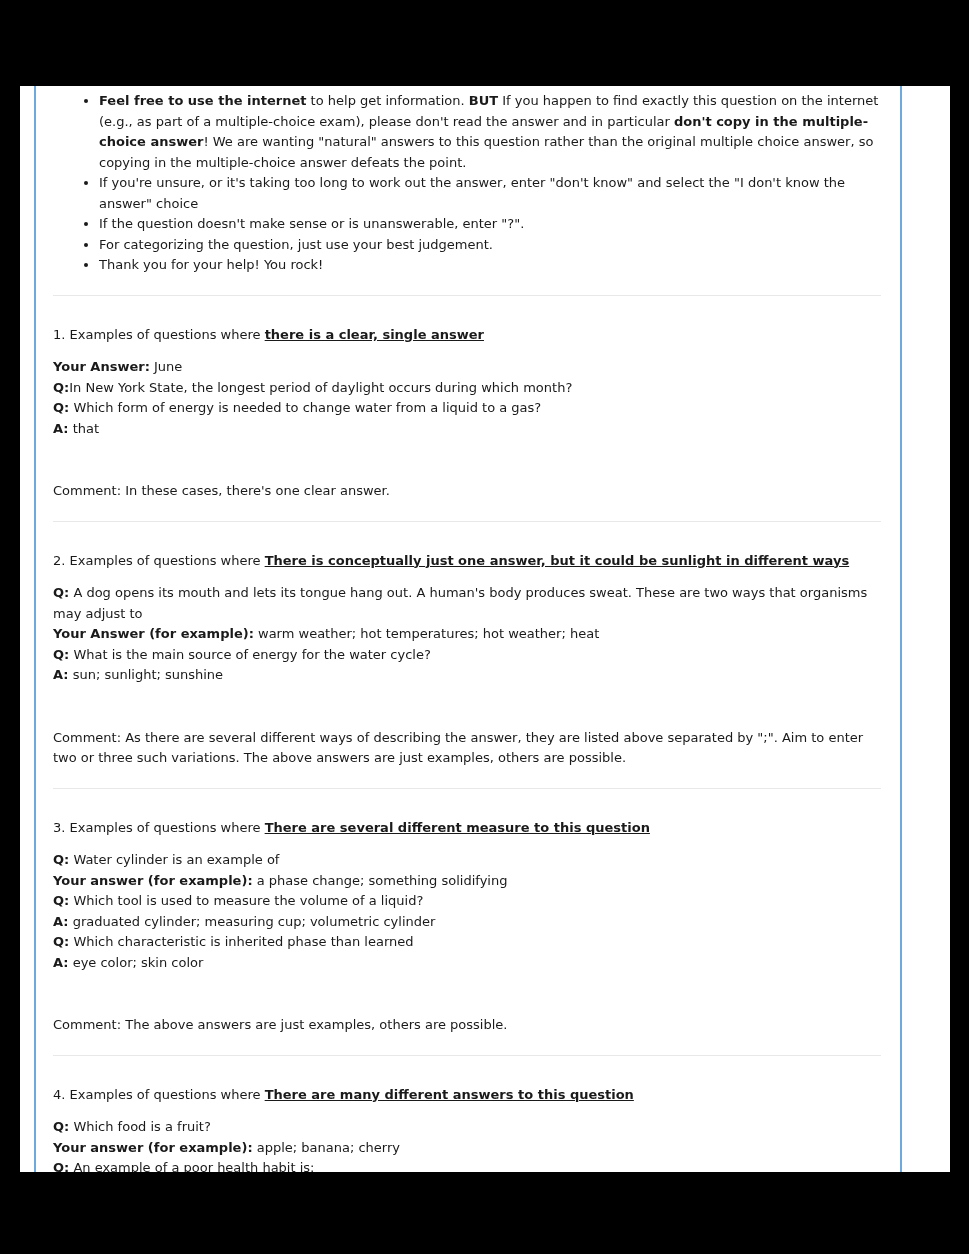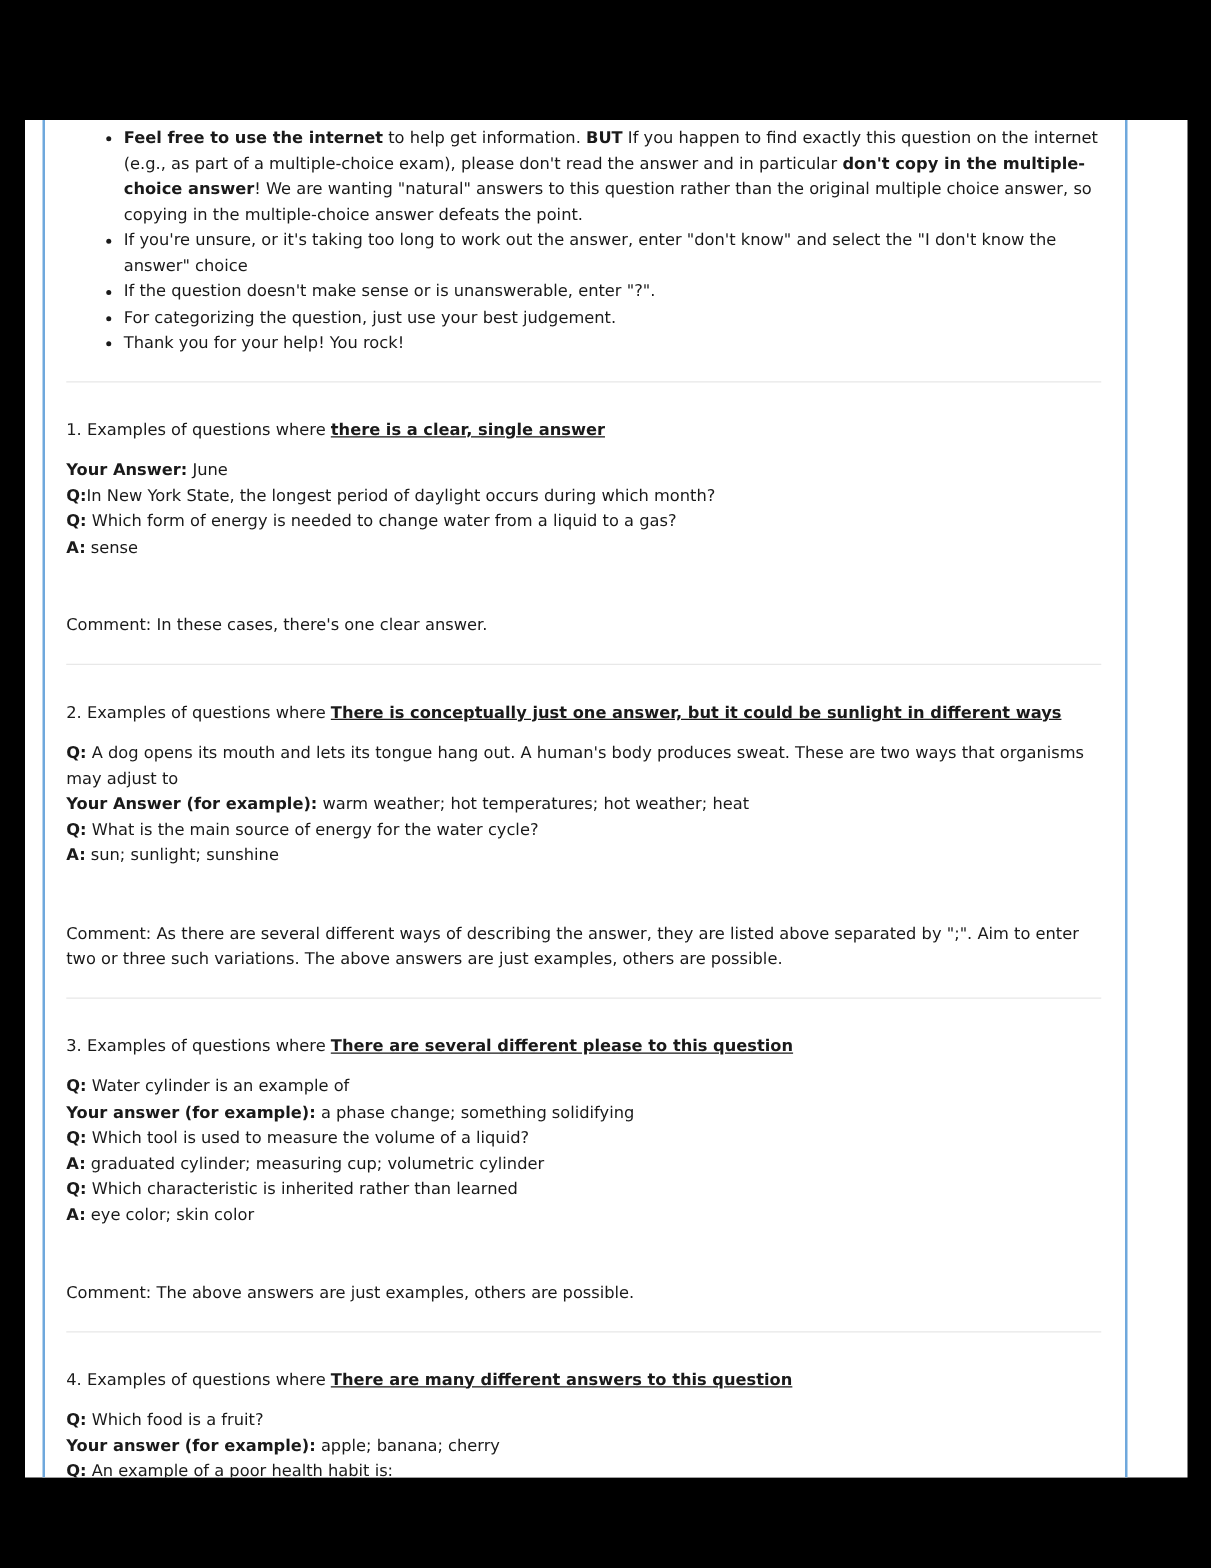--- a/index.html
+++ b/index.html
@@ -12,21 +12,21 @@
     background: #000000;
     position: relative;
     font-family: "DejaVu Sans", "Liberation Sans", sans-serif;
     font-size: 13px;
     line-height: 20.5px;
     color: #1a1a1a;
   }
   .page {
     position: absolute;
     left: 20px;
-    top: 96px;
+    top: 86px;
     width: 930px;
     height: 1086px;
     background: #ffffff;
     overflow: hidden;
   }
   .frame {
     box-sizing: border-box;
     margin-left: 14px;
     width: 868px;
     height: 1086px;
@@ -77,48 +77,48 @@
     </ul>
 
     <hr class="divider">
 
     <div class="section">
       <div class="sec-heading"><span>1. Examples of questions where </span><b>there is a clear, single answer</b></div>
       <div class="qa-block">
         <div class="qa-line"><b>Your Answer:</b><span> June</span></div>
         <div class="qa-line"><b>Q:</b><span>In New York State, the longest period of daylight occurs during which month?</span></div>
         <div class="qa-line"><b>Q:</b><span> Which form of energy is needed to change water from a liquid to a gas?</span></div>
-        <div class="qa-line"><b>A:</b><span> sense</span></div>
+        <div class="qa-line"><b>A:</b><span> that</span></div>
       </div>
       <div class="comment">Comment: In these cases, there's one clear answer.</div>
     </div>
 
     <hr class="divider">
 
     <div class="section">
       <div class="sec-heading"><span>2. Examples of questions where </span><b>There is conceptually just one answer, but it could be sunlight in different ways</b></div>
       <div class="qa-block">
         <div class="qa-line"><b>Q:</b><span> A dog opens its mouth and lets its tongue hang out. A human's body produces sweat. These are two ways that organisms may adjust to</span></div>
         <div class="qa-line"><b>Your Answer (for example):</b><span> warm weather; hot temperatures; hot weather; heat</span></div>
         <div class="qa-line"><b>Q:</b><span> What is the main source of energy for the water cycle?</span></div>
         <div class="qa-line"><b>A:</b><span> sun; sunlight; sunshine</span></div>
       </div>
       <div class="comment">Comment: As there are several different ways of describing the answer, they are listed above separated by ";". Aim to enter two or three such variations. The above answers are just examples, others are possible.</div>
     </div>
 
     <hr class="divider">
 
     <div class="section">
-      <div class="sec-heading"><span>3. Examples of questions where </span><b>There are several different please to this question</b></div>
+      <div class="sec-heading"><span>3. Examples of questions where </span><b>There are several different measure to this question</b></div>
       <div class="qa-block">
         <div class="qa-line"><b>Q:</b><span> Water cylinder is an example of</span></div>
         <div class="qa-line"><b>Your answer (for example):</b><span> a phase change; something solidifying</span></div>
         <div class="qa-line"><b>Q:</b><span> Which tool is used to measure the volume of a liquid?</span></div>
         <div class="qa-line"><b>A:</b><span> graduated cylinder; measuring cup; volumetric cylinder</span></div>
-        <div class="qa-line"><b>Q:</b><span> Which characteristic is inherited rather than learned</span></div>
+        <div class="qa-line"><b>Q:</b><span> Which characteristic is inherited phase than learned</span></div>
         <div class="qa-line"><b>A:</b><span> eye color; skin color</span></div>
       </div>
       <div class="comment">Comment: The above answers are just examples, others are possible.</div>
     </div>
 
     <hr class="divider">
 
     <div class="section">
       <div class="sec-heading"><span>4. Examples of questions where </span><b>There are many different answers to this question</b></div>
       <div class="qa-block">

